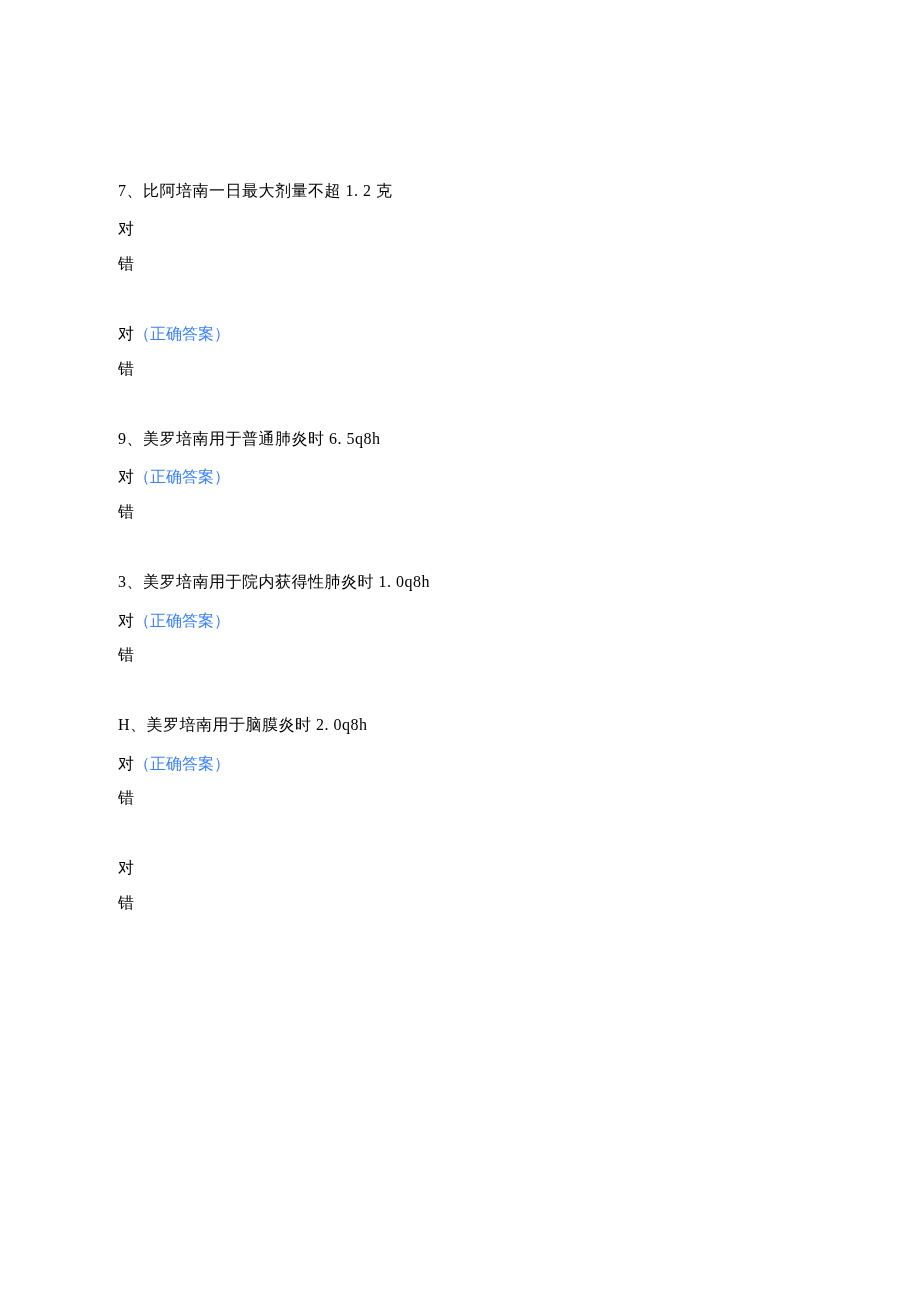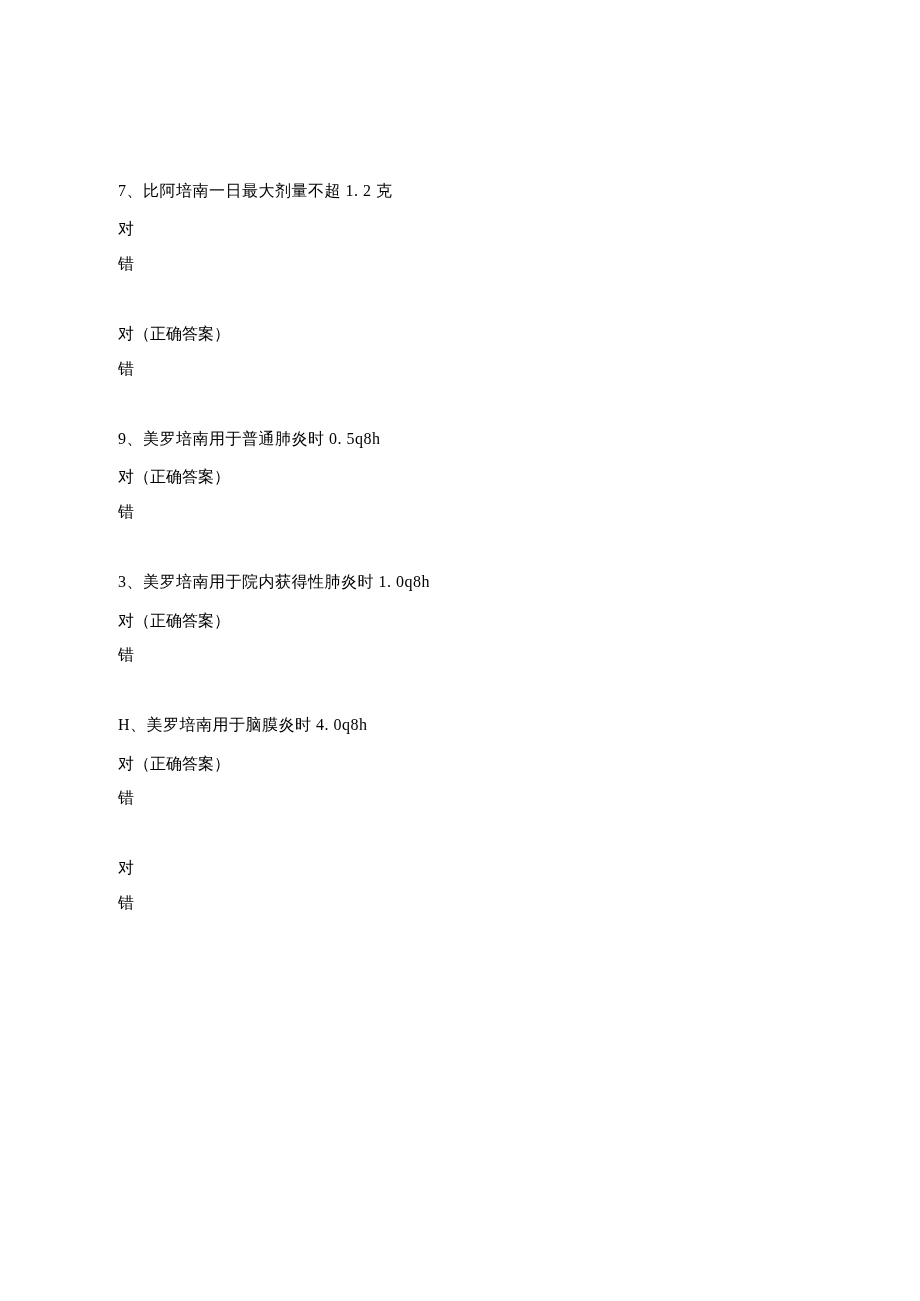--- a/index.html
+++ b/index.html
@@ -24,21 +24,21 @@
     margin-bottom: 48px;
   }
   .q-text {
     margin-bottom: 16px;
     letter-spacing: 0.5px;
   }
   .opt-row {
     margin-bottom: 12px;
   }
   .correct {
-    color: #000000;
+    color: #3b82f6;
   }
 </style>
 </head>
 <body>
 
 <div class="page">
 
   <div class="question-block">
     <div class="q-text">
       <span>7、</span><span>比阿培南一日最大剂量不超 1. 2 克</span>
@@ -55,21 +55,21 @@
     <div class="opt-row">
       <span>对</span><span class="correct">（正确答案）</span>
     </div>
     <div class="opt-row">
       <span>错</span>
     </div>
   </div>
 
   <div class="question-block">
     <div class="q-text">
-      <span>9、</span><span>美罗培南用于普通肺炎时 0. 5q8h</span>
+      <span>9、</span><span>美罗培南用于普通肺炎时 6. 5q8h</span>
     </div>
     <div class="opt-row">
       <span>对</span><span class="correct">（正确答案）</span>
     </div>
     <div class="opt-row">
       <span>错</span>
     </div>
   </div>
 
   <div class="question-block">
@@ -79,21 +79,21 @@
     <div class="opt-row">
       <span>对</span><span class="correct">（正确答案）</span>
     </div>
     <div class="opt-row">
       <span>错</span>
     </div>
   </div>
 
   <div class="question-block">
     <div class="q-text">
-      <span>H、</span><span>美罗培南用于脑膜炎时 4. 0q8h</span>
+      <span>H、</span><span>美罗培南用于脑膜炎时 2. 0q8h</span>
     </div>
     <div class="opt-row">
       <span>对</span><span class="correct">（正确答案）</span>
     </div>
     <div class="opt-row">
       <span>错</span>
     </div>
   </div>
 
   <div class="question-block">

